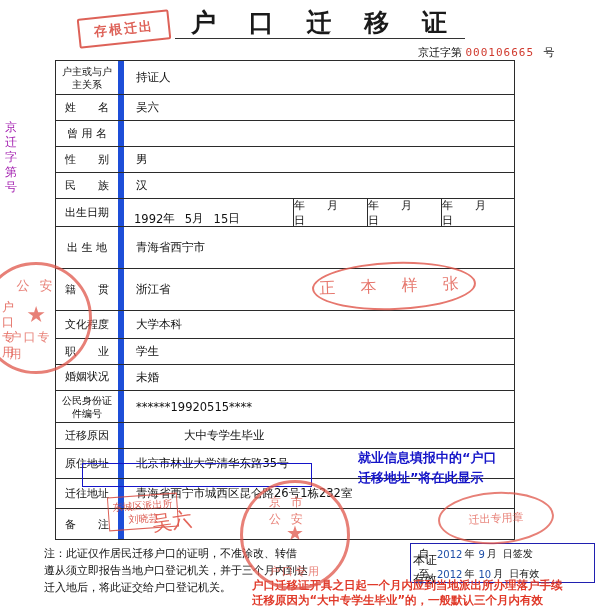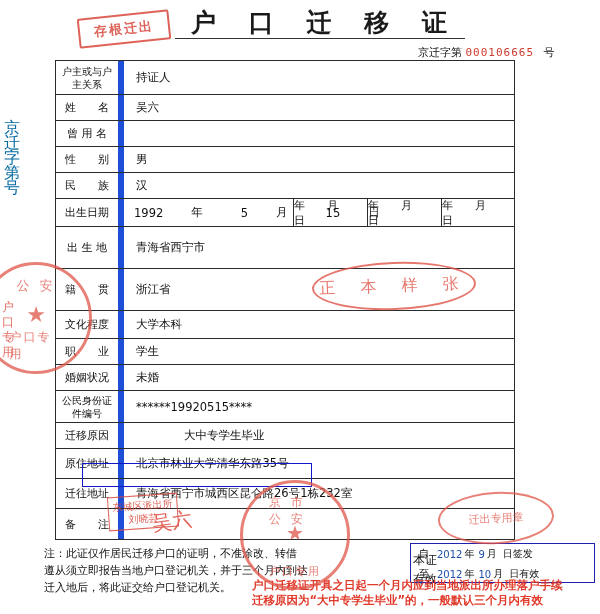--- a/index.html
+++ b/index.html
@@ -33,21 +33,21 @@
     white-space:nowrap;
   }
   .serial .num{
     color:#d03a2e;letter-spacing:1px;font-family:"DejaVu Sans Mono","Liberation Mono",monospace;
     font-size:11px;
   }
   .serial .tail{margin-left:6px;}
   
   .side-vert{
     position:absolute;left:4px;top:120px;width:14px;
-    font-size:16px;line-height:15px;text-align:center;color:#0369a1;
+    font-size:12px;line-height:15px;text-align:center;color:#a21caf;
   }
   
   .tbl{
     position:absolute;left:55px;top:60px;width:460px;height:480px;
     border:1px solid #2b2b2b;
     box-sizing:border-box;
   }
   .row{
     position:absolute;left:0;box-sizing:border-box;
     border-bottom:1px solid #2b2b2b;
@@ -74,21 +74,21 @@
   .bd-cell{
     position:absolute;top:0;bottom:0;box-sizing:border-box;
     border-right:1px solid #2b2b2b;
     display:flex;align-items:center;justify-content:center;
     font-size:11px;color:#111;
   }
   .bd-cell.nb{border-right:none;}
   .bd-main{
     position:absolute;left:68px;top:0;bottom:0;width:170px;
     box-sizing:border-box;border-right:1px solid #2b2b2b;
-    display:flex;align-items:center;padding-left:10px;font-size:11.5px;gap:28px;
+    display:flex;align-items:flex-end;padding-left:10px;font-size:11.5px;
   }
   .ymd{letter-spacing:0px;}
   
   .note{
     position:absolute;left:44px;top:545px;width:360px;
     font-size:11px;line-height:17px;color:#111;
   }
   .note .ind{display:block;}
   
   .valid-box{
@@ -259,21 +259,21 @@
     <div class="row" style="top:250px;height:28px;">
       <div class="lbl">文化程度</div>
       <div class="val">大学本科</div>
     </div>
 
     <div class="row" style="top:278px;height:26px;">
       <div class="lbl">职　　业</div>
       <div class="val">学生</div>
     </div>
 
-    <div class="row" style="top:304px;height:26px;">
+    <div class="row" style="top:304px;height:26px;font-family:Liberation Mono, monospace;">
       <div class="lbl">婚姻状况</div>
       <div class="val">未婚</div>
     </div>
 
     <div class="row" style="top:330px;height:32px;">
       <div class="lbl lbl2">公民身份证件编号</div>
       <div class="val">******19920515****</div>
     </div>
 
     <div class="row" style="top:362px;height:26px;">
@@ -322,20 +322,24 @@
       <span class="d">2012</span>
       <span class="u">年</span>
       <span class="d">10</span>
       <span class="u">月</span>
       <span class="d"></span>
       <span class="u">日有效</span>
     </div>
   </div>
 
   <div class="anno-box"></div>
+  <div class="anno-text">
+    <div>就业信息填报中的“户口</div>
+    <div>迁移地址”将在此显示</div>
+  </div>
 
   <div class="anno-red">
     <div>户口迁移证开具之日起一个月内应到当地派出所办理落户手续</div>
     <div>迁移原因为“大中专学生毕业”的，一般默认三个月内有效</div>
   </div>
 
   <div class="stamp stamp-tl">存根迁出</div>
   <div class="stamp stamp-oval">正 本 样 张</div>
 
   <div class="stamp circ circ-left">

